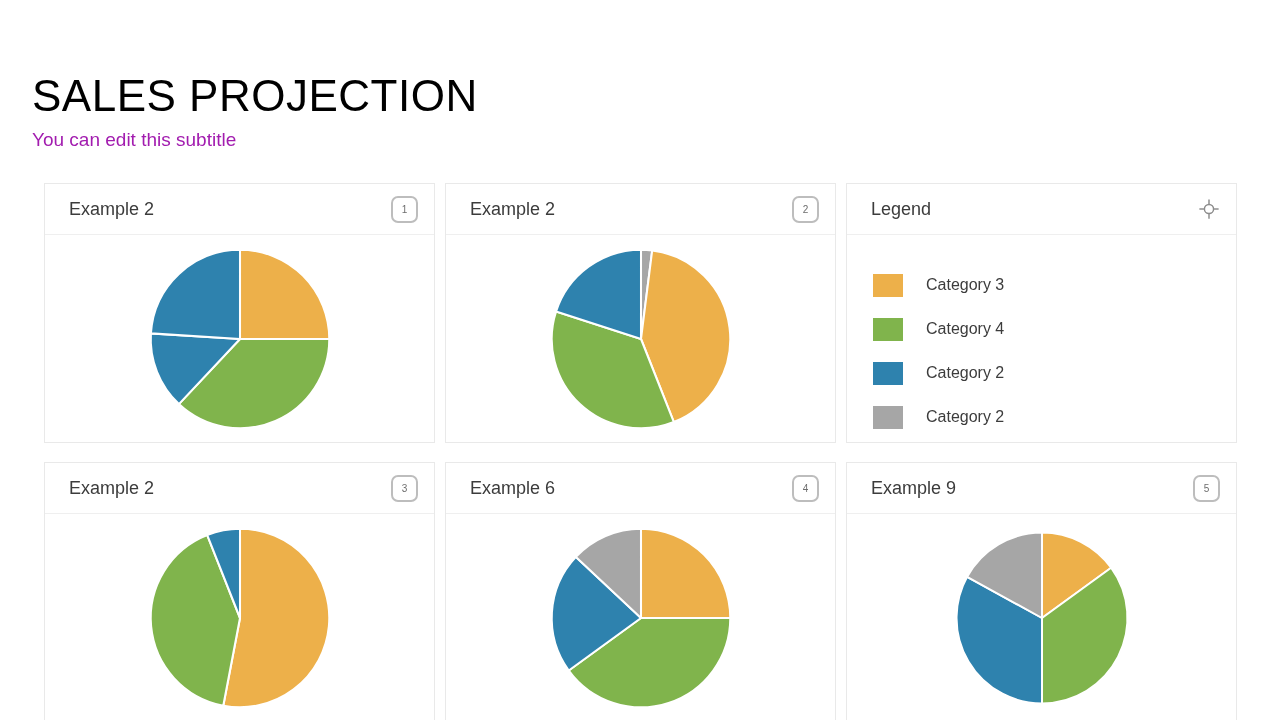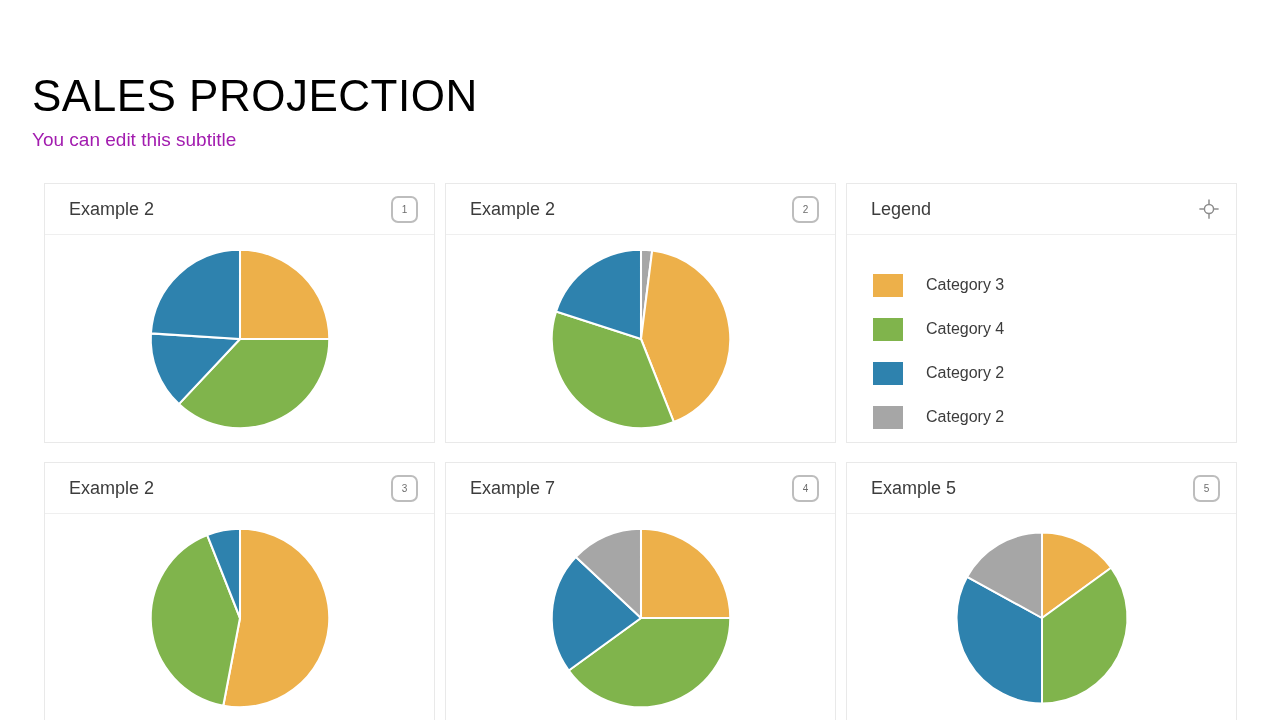--- a/index.html
+++ b/index.html
@@ -231,36 +231,36 @@
         <svg class="pie-wrap" viewBox="0 0 200 200">
             <path d="M 100 100 L 100 4 A 96 96 0 1 1 82.01139379977042 194.2995760699541 Z" fill="#edb04a" stroke="#ffffff" stroke-width="2.2" stroke-linejoin="round"></path>
             <path d="M 100 100 L 82.01139379977042 194.2995760699541 A 96 96 0 0 1 64.66004294227085 10.741457354727885 Z" fill="#80b44c" stroke="#ffffff" stroke-width="2.2" stroke-linejoin="round"></path>
             <path d="M 100 100 L 64.66004294227085 10.741457354727885 A 96 96 0 0 1 99.99999999999999 4 Z" fill="#2e82ae" stroke="#ffffff" stroke-width="2.2" stroke-linejoin="round"></path>
           </svg>
       </div>
     </div>
 
     <div class="card">
       <div class="card-header">
-        <span class="card-title">Example 7</span>
+        <span class="card-title">Example 6</span>
         <span class="badge">4</span>
       </div>
       <div class="card-body">
         <svg class="pie-wrap" viewBox="0 0 200 200">
             <path d="M 100 100 L 100 4 A 96 96 0 0 1 196 100 Z" fill="#edb04a" stroke="#ffffff" stroke-width="2.2" stroke-linejoin="round"></path>
             <path d="M 100 100 L 196 100 A 96 96 0 0 1 22.33436854000506 156.42738422007744 Z" fill="#80b44c" stroke="#ffffff" stroke-width="2.2" stroke-linejoin="round"></path>
             <path d="M 100 100 L 22.33436854000506 156.42738422007744 A 96 96 0 0 1 30.01901176754447 34.28347783084591 Z" fill="#2e82ae" stroke="#ffffff" stroke-width="2.2" stroke-linejoin="round"></path>
             <path d="M 100 100 L 30.01901176754447 34.28347783084591 A 96 96 0 0 1 99.99999999999999 4 Z" fill="#a6a6a6" stroke="#ffffff" stroke-width="2.2" stroke-linejoin="round"></path>
           </svg>
       </div>
     </div>
 
     <div class="card">
       <div class="card-header">
-        <span class="card-title">Example 5</span>
+        <span class="card-title">Example 9</span>
         <span class="badge">5</span>
       </div>
       <div class="card-body">
         <svg class="pie-wrap small" viewBox="0 0 200 200">
             <path d="M 100 100 L 100 4 A 96 96 0 0 1 177.66563145999496 43.57261577992258 Z" fill="#edb04a" stroke="#ffffff" stroke-width="2.2" stroke-linejoin="round"></path>
             <path d="M 100 100 L 177.66563145999496 43.57261577992258 A 96 96 0 0 1 100 196 Z" fill="#80b44c" stroke="#ffffff" stroke-width="2.2" stroke-linejoin="round"></path>
             <path d="M 100 100 L 100 196 A 96 96 0 0 1 15.874558715789107 53.751647286235325 Z" fill="#2e82ae" stroke="#ffffff" stroke-width="2.2" stroke-linejoin="round"></path>
             <path d="M 100 100 L 15.874558715789107 53.751647286235325 A 96 96 0 0 1 99.99999999999999 4 Z" fill="#a6a6a6" stroke="#ffffff" stroke-width="2.2" stroke-linejoin="round"></path>
           </svg>
       </div>

